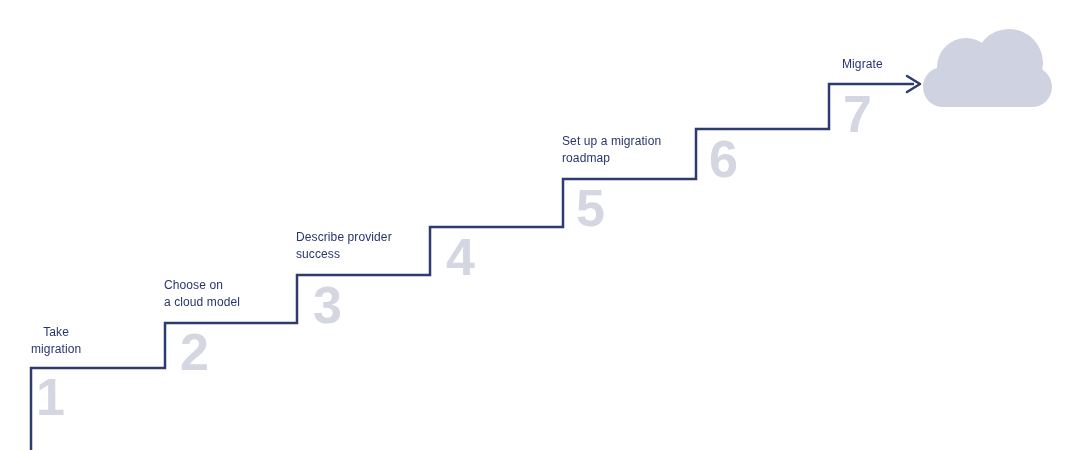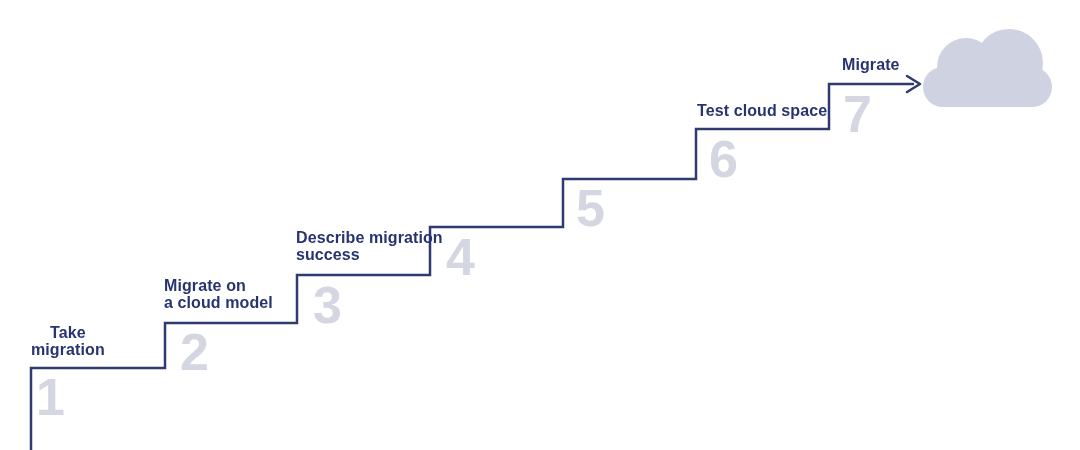--- a/index.html
+++ b/index.html
@@ -13,23 +13,23 @@
   .stage{
     position:relative;
     width:1080px;height:450px;
     background:var(--background);
     overflow:hidden;
     font-family:"Liberation Sans","DejaVu Sans",sans-serif;
   }
   .stairs-svg{position:absolute;left:0;top:0;}
   .step-label{
     position:absolute;
-    font-size:16px;
+    font-size:12px;
     line-height:17px;
-    font-weight:700;
+    font-weight:400;
     color:var(--label-text);
     letter-spacing:.1px;
     white-space:nowrap;
   }
   .step-label span{display:block;}
   .step-number{
     position:absolute;
     font-size:52px;
     line-height:52px;
     font-weight:700;
@@ -69,41 +69,41 @@
     </g>
   </svg>
 
   <div class="step-label lbl-1">
     <span>Take</span>
     <span>migration</span>
   </div>
   <div class="step-number num-1">1</div>
 
   <div class="step-label lbl-2">
-    <span>Migrate on</span>
+    <span>Choose on</span>
     <span>a cloud model</span>
   </div>
   <div class="step-number num-2">2</div>
 
   <div class="step-label lbl-3">
-    <span>Describe migration</span>
+    <span>Describe provider</span>
     <span>success</span>
   </div>
   <div class="step-number num-3">3</div>
 
   <div class="step-label lbl-4">
   </div>
   <div class="step-number num-4">4</div>
 
+  <div class="step-label lbl-5">
+    <span>Set up a migration</span>
+    <span>roadmap</span>
+  </div>
   <div class="step-number num-5">5</div>
 
-  <div class="step-label lbl-6">
-    <span>Test cloud space</span>
-    <span></span>
-  </div>
   <div class="step-number num-6">6</div>
 
   <div class="step-label lbl-7">
     <span>Migrate</span>
     <span></span>
   </div>
   <div class="step-number num-7">7</div>
 
 </div>
 

